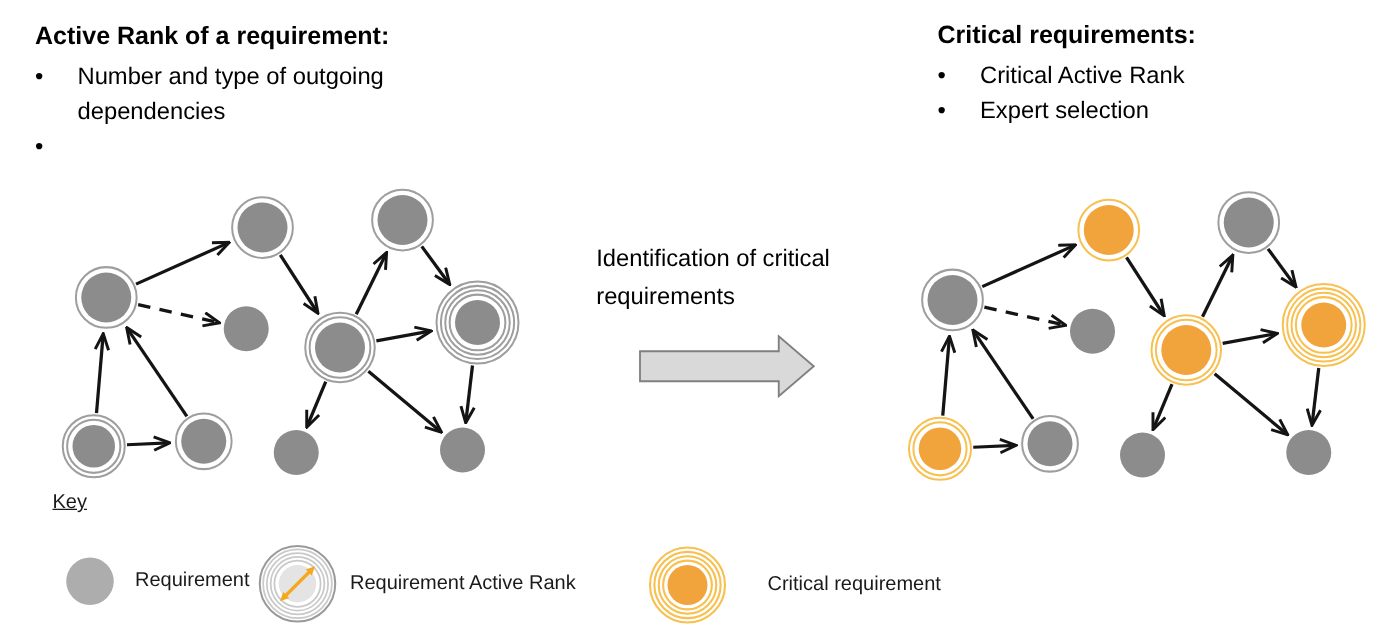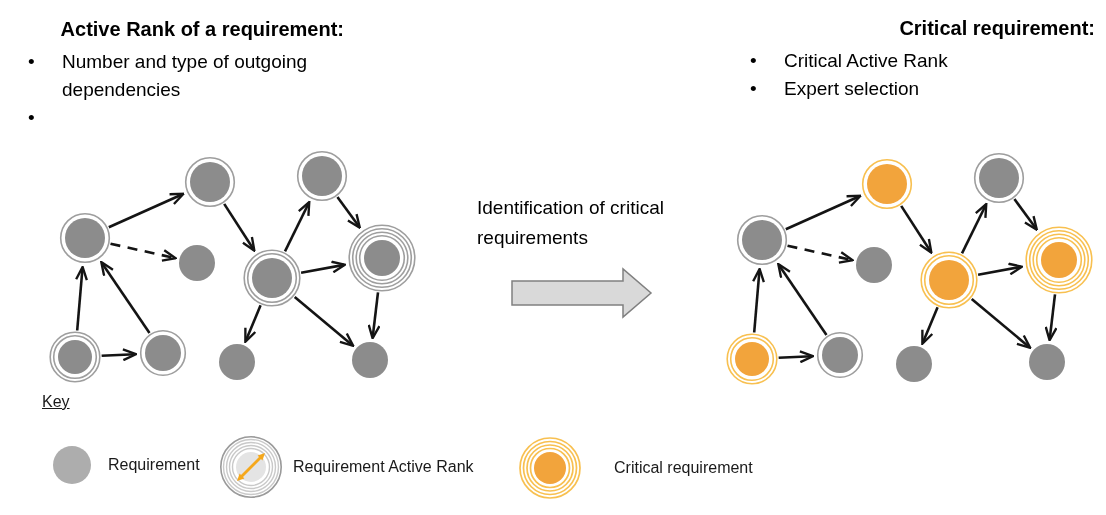--- a/index.html
+++ b/index.html
@@ -8,42 +8,42 @@
     width: 1106px;
     height: 515px;
     background: #ffffff;
     overflow: hidden;
     font-family: "Liberation Sans", sans-serif;
     color: #000000;
   }
   .panel { position: absolute; }
   #left-panel  { left: 28px;  top: 17px; width: 316px; }
   #right-panel { left: 750px; top: 16px; width: 345px; }
-  .panel-title { font-weight: bold; font-size: 20px; line-height: 24px; text-align: right; }
+  .panel-title { font-weight: bold; font-size: 20px; line-height: 24px; }
   .bullets { margin-top: 7px; font-size: 19px; line-height: 28px; }
   .bullet-row { display: flex; }
   .bullet-dot { width: 34px; flex: none; }
   .bullet-text { flex: 1; }
 
   #transition-label {
     position: absolute; left: 477px; top: 193px; width: 228px;
     font-size: 19px; line-height: 30px;
   }
   #block-arrow { position: absolute; left: 505px; top: 263px; }
 
   #network-left  { position: absolute; left: 30px;  top: 135px; }
   #network-right { position: absolute; left: 707px; top: 137px; }
 
   #key-title {
     position: absolute; left: 42px; top: 393px;
     font-size: 16px; text-decoration: underline; color: #1a1a1a;
   }
   .legend-item { position: absolute; display: flex; align-items: center; }
   #legend-item-1 { left: 52px;  top: 445px; }
-  #legend-item-2 { left: 219px; top: 435px; justify-content: space-between; }
+  #legend-item-2 { left: 206px; top: 435px; justify-content: space-between; }
   #legend-item-3 { left: 518px; top: 436px; gap: 20px; }
   #legend-item-1 .legend-label { margin-left: 16px; }
   #legend-item-2 .legend-label { margin-left: 10px; }
   #legend-item-3 .legend-label { margin-left: 12px; }
   .legend-label { font-size: 16px; color: #1a1a1a; white-space: nowrap; }
   .ring { fill: none; stroke-width: 1.4; }
 </style>
 </head>
 <body>
 
@@ -56,21 +56,21 @@
         <span class="bullet-dot">•</span>
         <span class="bullet-text">Number and type of outgoing dependencies</span>
       </div>
       <div class="bullet-row">
         <span class="bullet-dot">•</span>
       </div>
     </div>
   </div>
 
   <div class="panel" id="right-panel">
-    <div class="panel-title">Critical requirement:</div>
+    <div class="panel-title">Critical requirements:</div>
     <div class="bullets">
       <div class="bullet-row">
         <span class="bullet-dot">•</span>
         <span class="bullet-text">Critical Active Rank</span>
       </div>
       <div class="bullet-row">
         <span class="bullet-dot">•</span>
         <span class="bullet-text">Expert selection</span>
       </div>
     </div>

